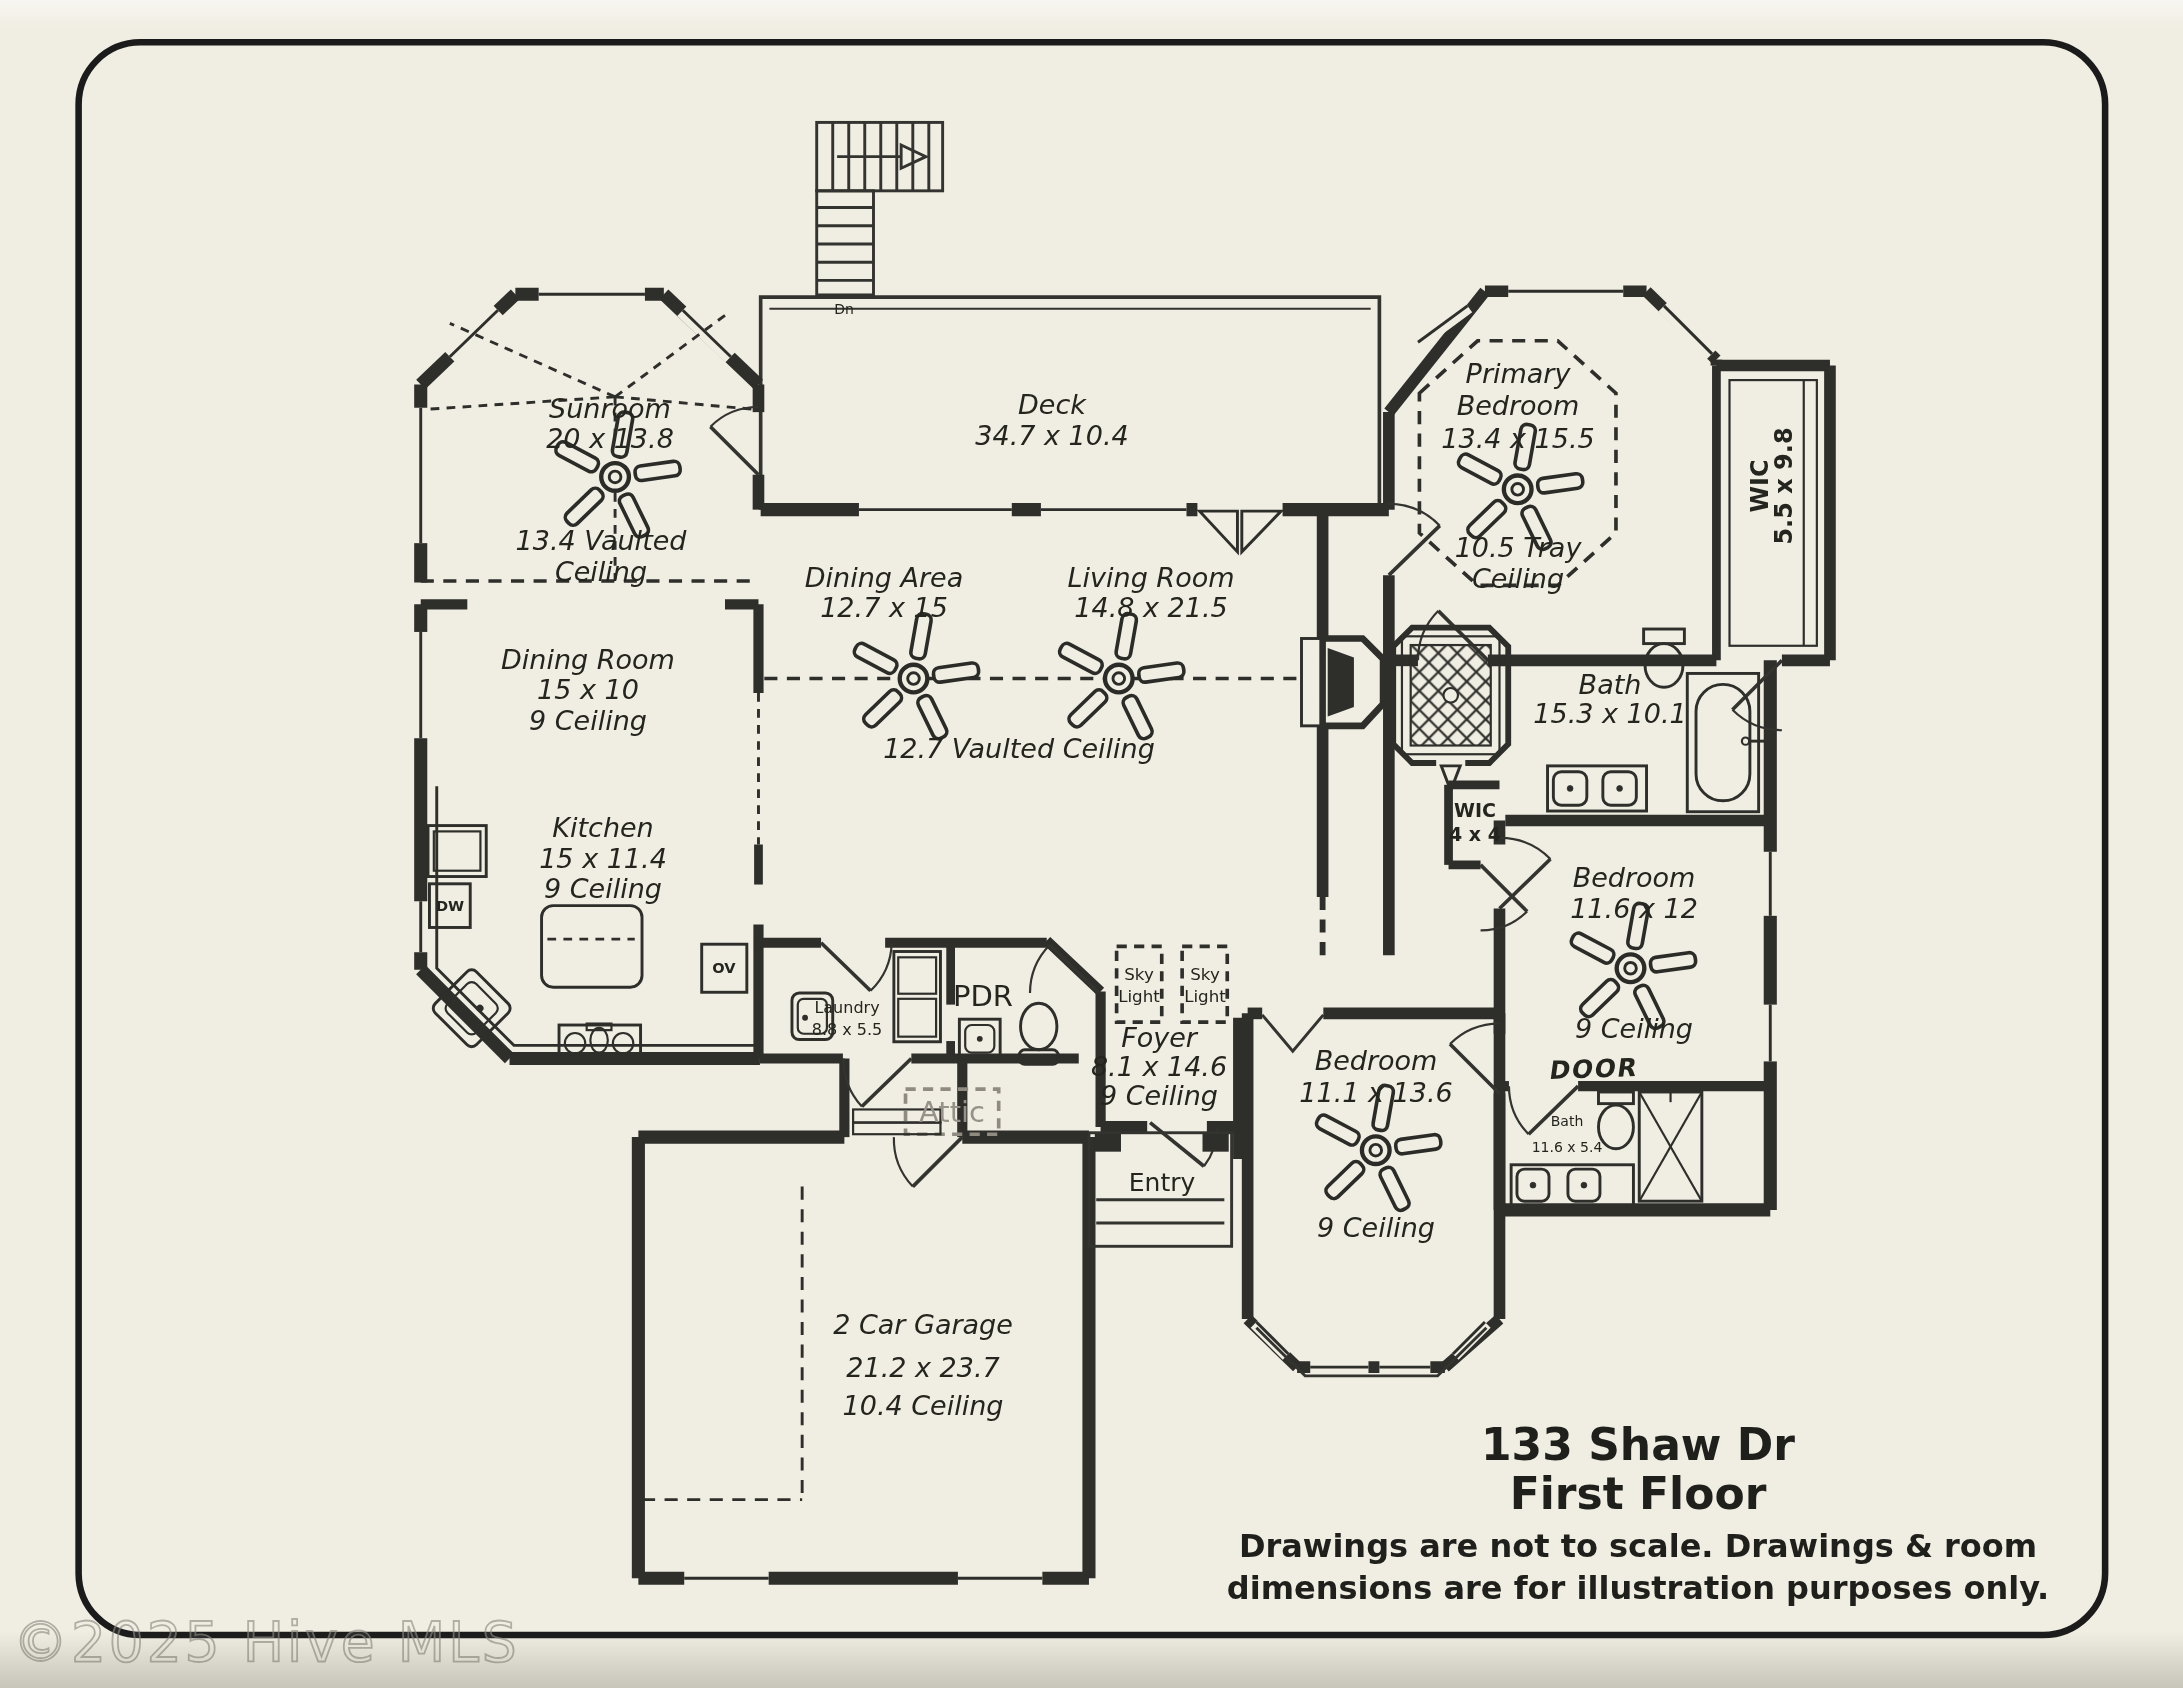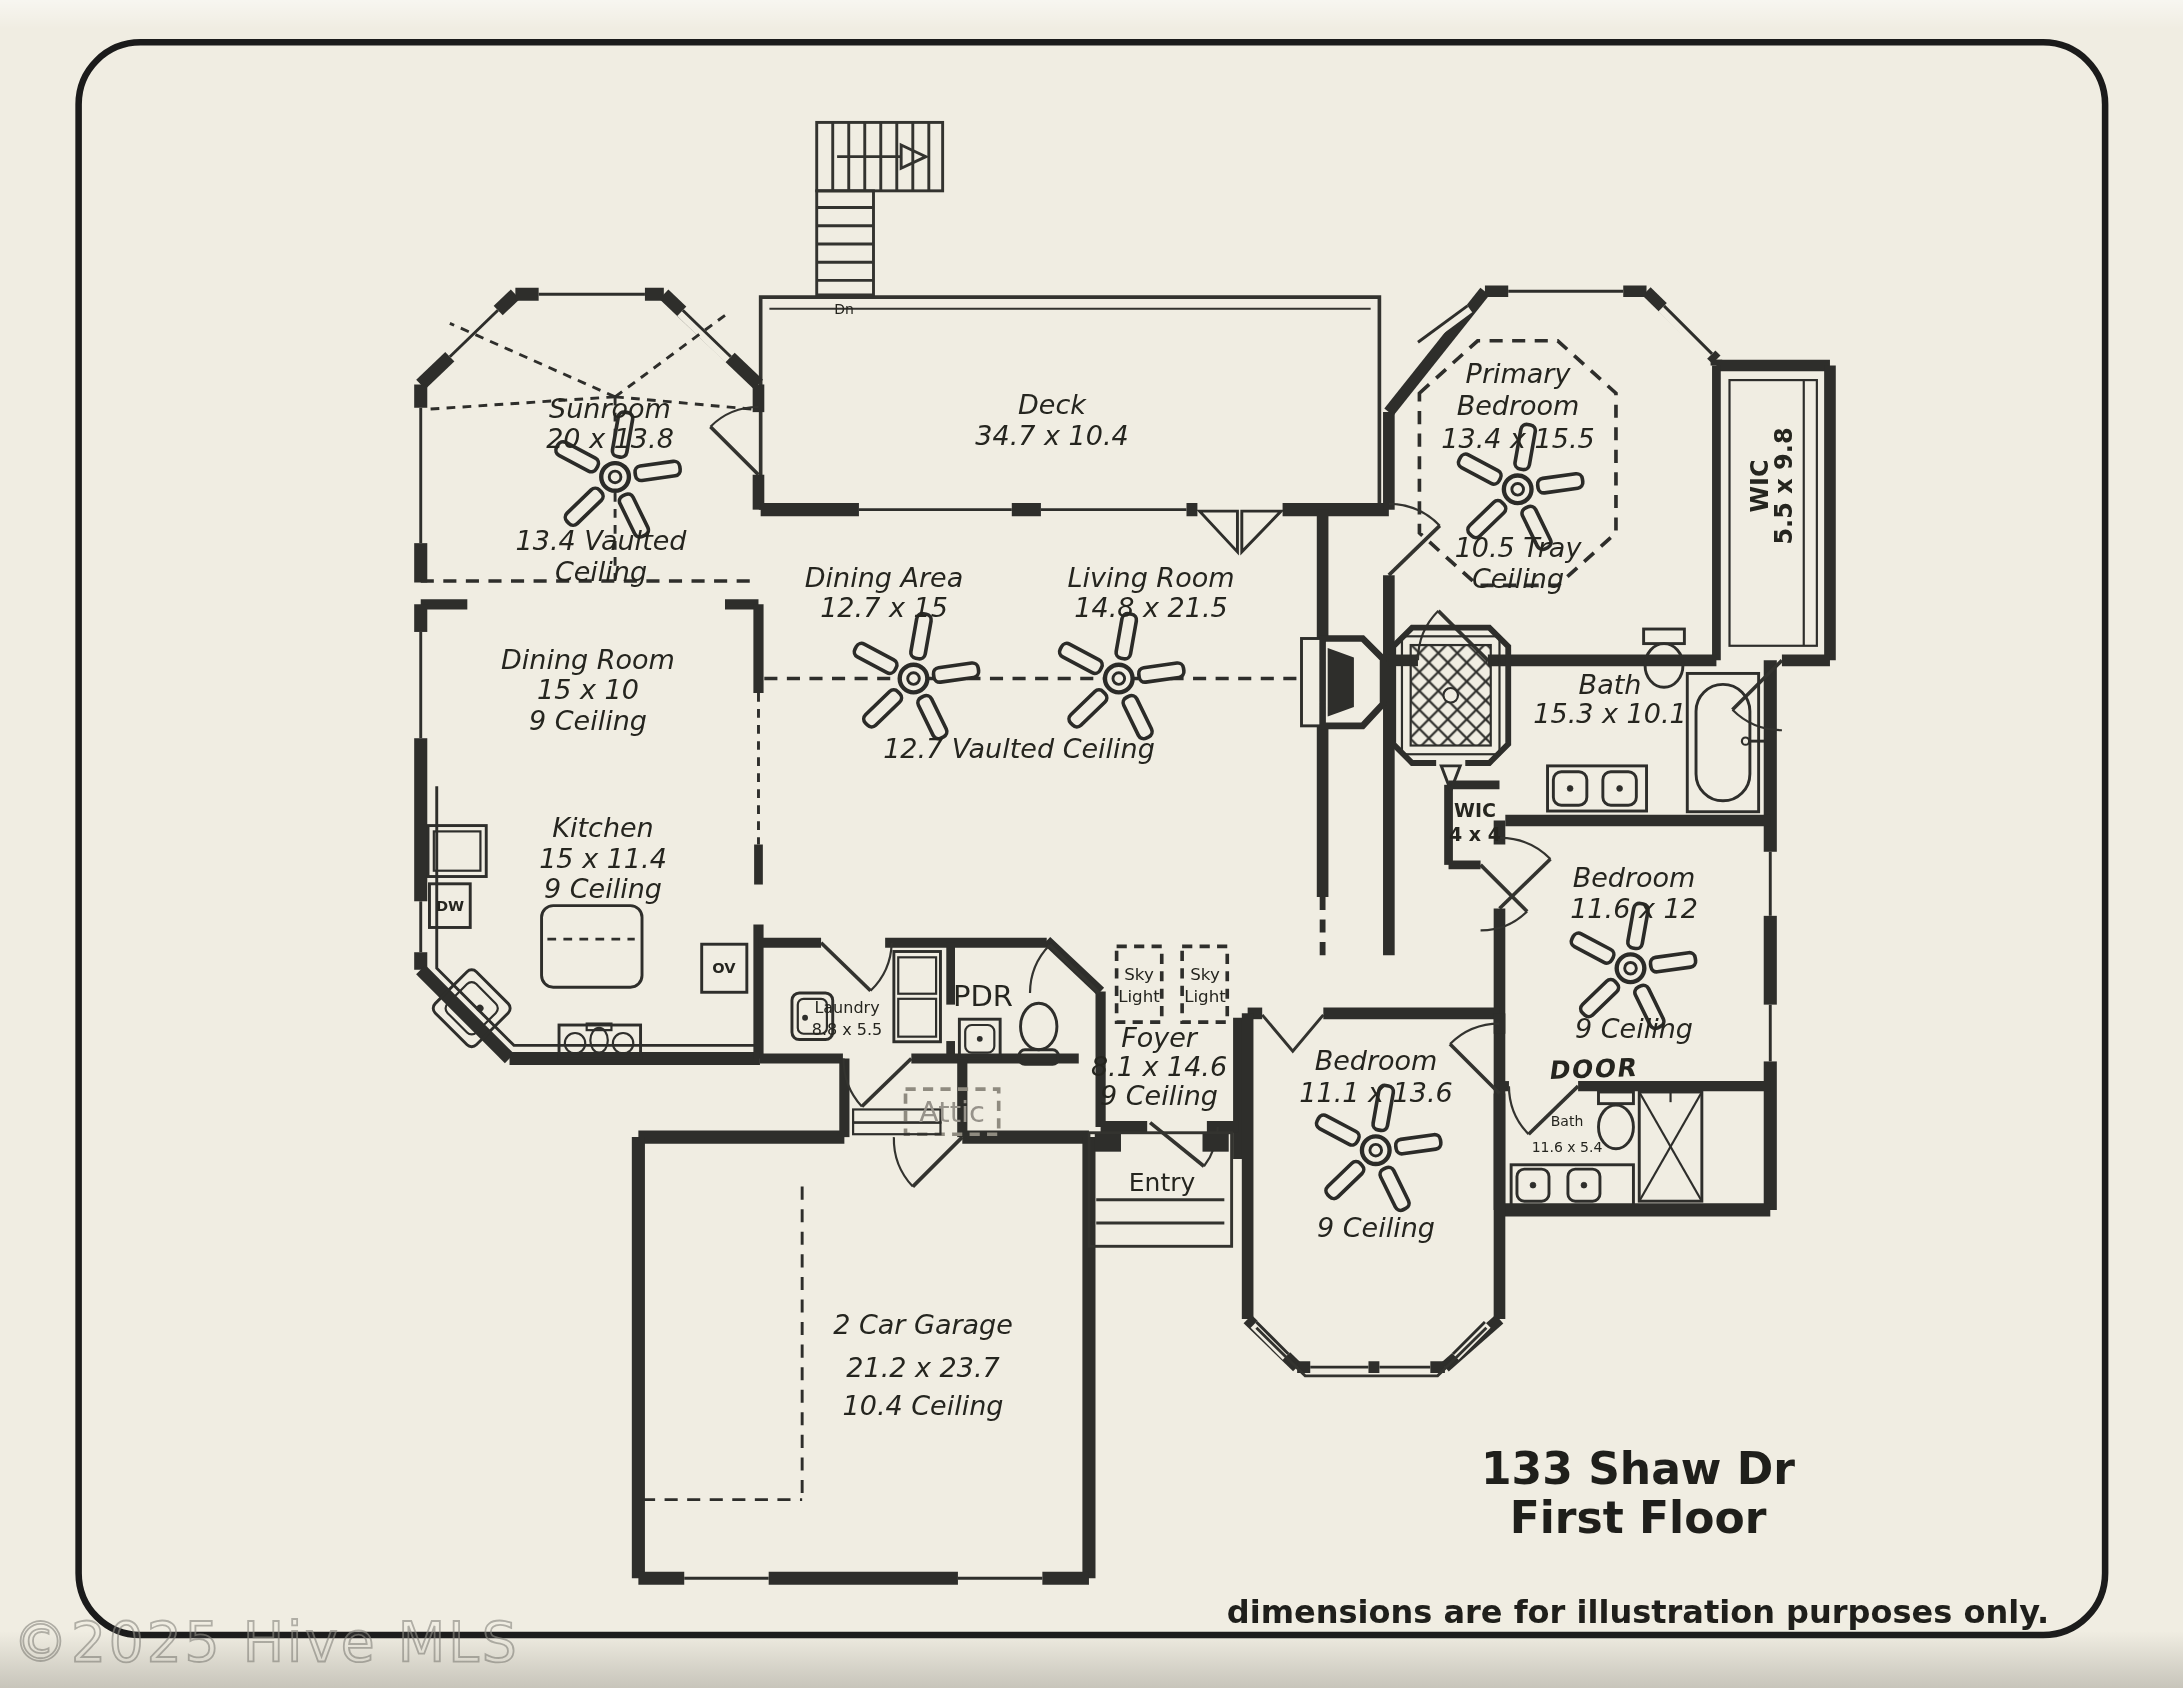--- a/index.html
+++ b/index.html
@@ -17,21 +17,21 @@
   .f26{font-size:19px;font-weight:bold;}
   .f27{font-size:16px;}
   .f30{font-size:14px;}
   .f34{font-size:25px;}
   .f37{font-size:27px;font-style:italic;}
   .f40{font-size:29px;}
   .gray{color:#96928a;}
   .rot{transform:translate(-50%,-50%) rotate(-90deg);}
   .rot .line{font-size:24px;font-weight:bold;text-align:center;}
   .doornote{font-weight:800;letter-spacing:1.5px;transform:translate(-50%,-50%) rotate(-2deg) skewX(-10deg);}
-  .title{font-weight:bold;color:#1f1f1b;margin-top:24px;}
+  .title{font-weight:bold;color:#1f1f1b;}
   .t58{font-size:44px;}
   .t44{font-size:32px;}
   .watermark{position:absolute;left:13px;top:1610px;font-size:55px;letter-spacing:2.9px;
       color:rgba(240,238,232,0.12);-webkit-text-stroke:1.8px #8f8d86;opacity:.65;transform:none;}
 </style>
 </head>
 <body>
 
 <div class="page">
 <div class="photo-top"></div>
@@ -437,19 +437,20 @@
 
 <div class="lbl f37" style="left:923px;top:1324px">2 Car Garage</div>
 <div class="lbl f37" style="left:923px;top:1367px">21.2 x 23.7</div>
 <div class="lbl f37" style="left:923px;top:1405px">10.4 Ceiling</div>
 
 <div class="lbl f20" style="left:450px;top:906px">DW</div>
 <div class="lbl f20" style="left:724px;top:968px">OV</div>
 
 <div class="lbl title t58" style="left:1638px;top:1445px">133 Shaw Dr</div>
 <div class="lbl title t58" style="left:1638px;top:1494px">First Floor</div>
+<div class="lbl title t44" style="left:1638px;top:1546px">Drawings are not to scale. Drawings &amp; room</div>
 <div class="lbl title t44" style="left:1638px;top:1588px">dimensions are for illustration purposes only.</div>
 
 <div class="watermark">©2025 Hive MLS</div>
 
 <div class="photo-bottom"></div>
 </div>
 
 
 </body></html>

